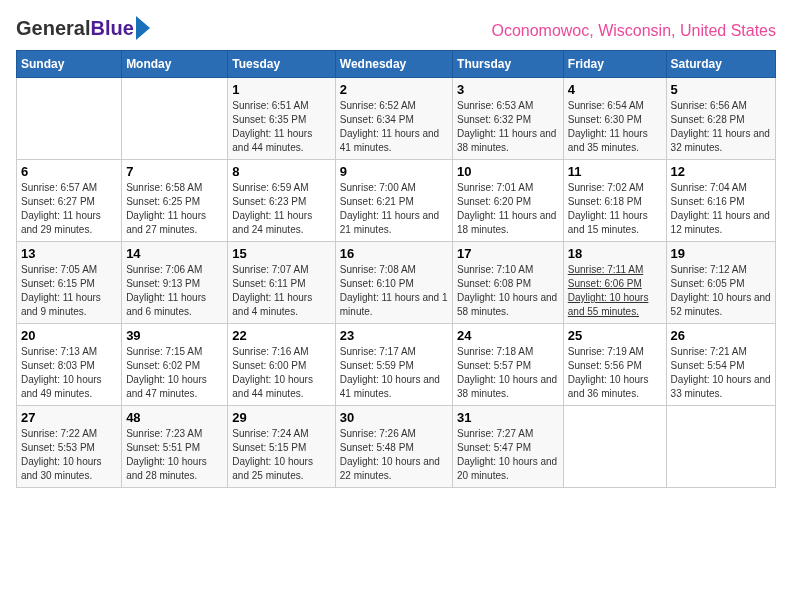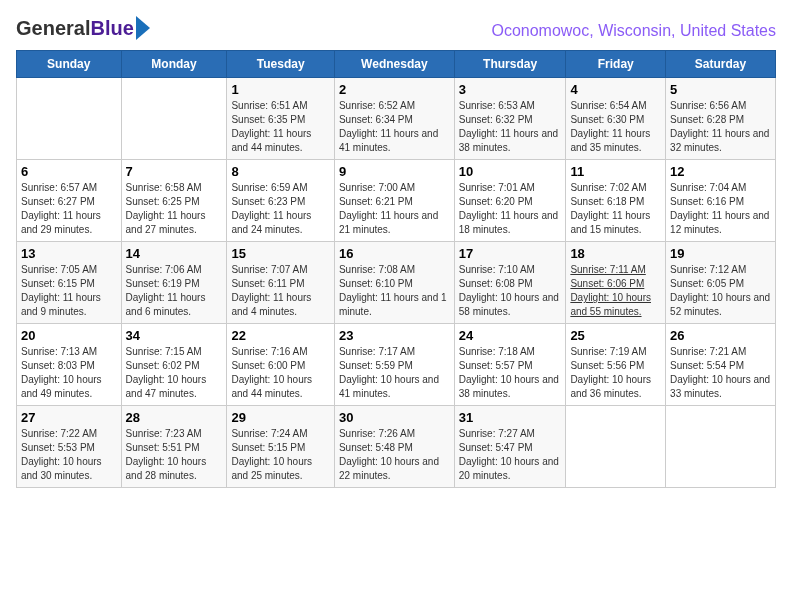--- a/index.html
+++ b/index.html
@@ -40,34 +40,34 @@
     .title-block {
       text-align: right;
     }
     .month-title {
       font-size: 36px;
       color: #333;
       font-weight: normal;
     }
     .location-title {
       font-size: 16px;
-      color: #8b5cf6;
+      color: #ec4899;
     }
     table {
       width: 100%;
       border-collapse: collapse;
       font-size: 11px;
     }
     thead tr {
       background-color: #2a6db5;
       color: #fff;
     }
     thead th {
-      padding: 6px 15px;
-      text-align: center;
+      padding: 6px 4px;
+      text-align: left;
       font-size: 12px;
       font-weight: bold;
       border: 1px solid #1e5a9a;
     }
     tbody tr {
       vertical-align: top;
     }
     tbody td {
       border: 1px solid #ccc;
       padding: 4px;
@@ -203,21 +203,21 @@
       <tr>
         <td>
           <span class="day-num">13</span>
           <div class="day-info" style="white-space: pre-line;">Sunrise: 7:05 AM
 Sunset: 6:15 PM
 Daylight: 11 hours and 9 minutes.</div>
         </td>
         <td>
           <span class="day-num">14</span>
           <div class="day-info" style="white-space: pre-line;">Sunrise: 7:06 AM
-Sunset: 6:19 PM
+Sunset: 9:13 PM
 Daylight: 11 hours and 6 minutes.</div>
         </td>
         <td>
           <span class="day-num">15</span>
           <div class="day-info" style="white-space: pre-line;">Sunrise: 7:07 AM
 Sunset: 6:11 PM
 Daylight: 11 hours and 4 minutes.</div>
         </td>
         <td>
           <span class="day-num">16</span>
@@ -245,21 +245,21 @@
         </td>
       </tr>
       <tr>
         <td>
           <span class="day-num">20</span>
           <div class="day-info" style="white-space: pre-line;">Sunrise: 7:13 AM
 Sunset: 8:03 PM
 Daylight: 10 hours and 49 minutes.</div>
         </td>
         <td>
-          <span class="day-num">34</span>
+          <span class="day-num">39</span>
           <div class="day-info" style="white-space: pre-line;">Sunrise: 7:15 AM
 Sunset: 6:02 PM
 Daylight: 10 hours and 47 minutes.</div>
         </td>
         <td>
           <span class="day-num">22</span>
           <div class="day-info" style="white-space: pre-line;">Sunrise: 7:16 AM
 Sunset: 6:00 PM
 Daylight: 10 hours and 44 minutes.</div>
         </td>
@@ -289,21 +289,21 @@
         </td>
       </tr>
       <tr>
         <td>
           <span class="day-num">27</span>
           <div class="day-info" style="white-space: pre-line;">Sunrise: 7:22 AM
 Sunset: 5:53 PM
 Daylight: 10 hours and 30 minutes.</div>
         </td>
         <td>
-          <span class="day-num">28</span>
+          <span class="day-num">48</span>
           <div class="day-info" style="white-space: pre-line;">Sunrise: 7:23 AM
 Sunset: 5:51 PM
 Daylight: 10 hours and 28 minutes.</div>
         </td>
         <td>
           <span class="day-num">29</span>
           <div class="day-info" style="white-space: pre-line;">Sunrise: 7:24 AM
 Sunset: 5:15 PM
 Daylight: 10 hours and 25 minutes.</div>
         </td>

